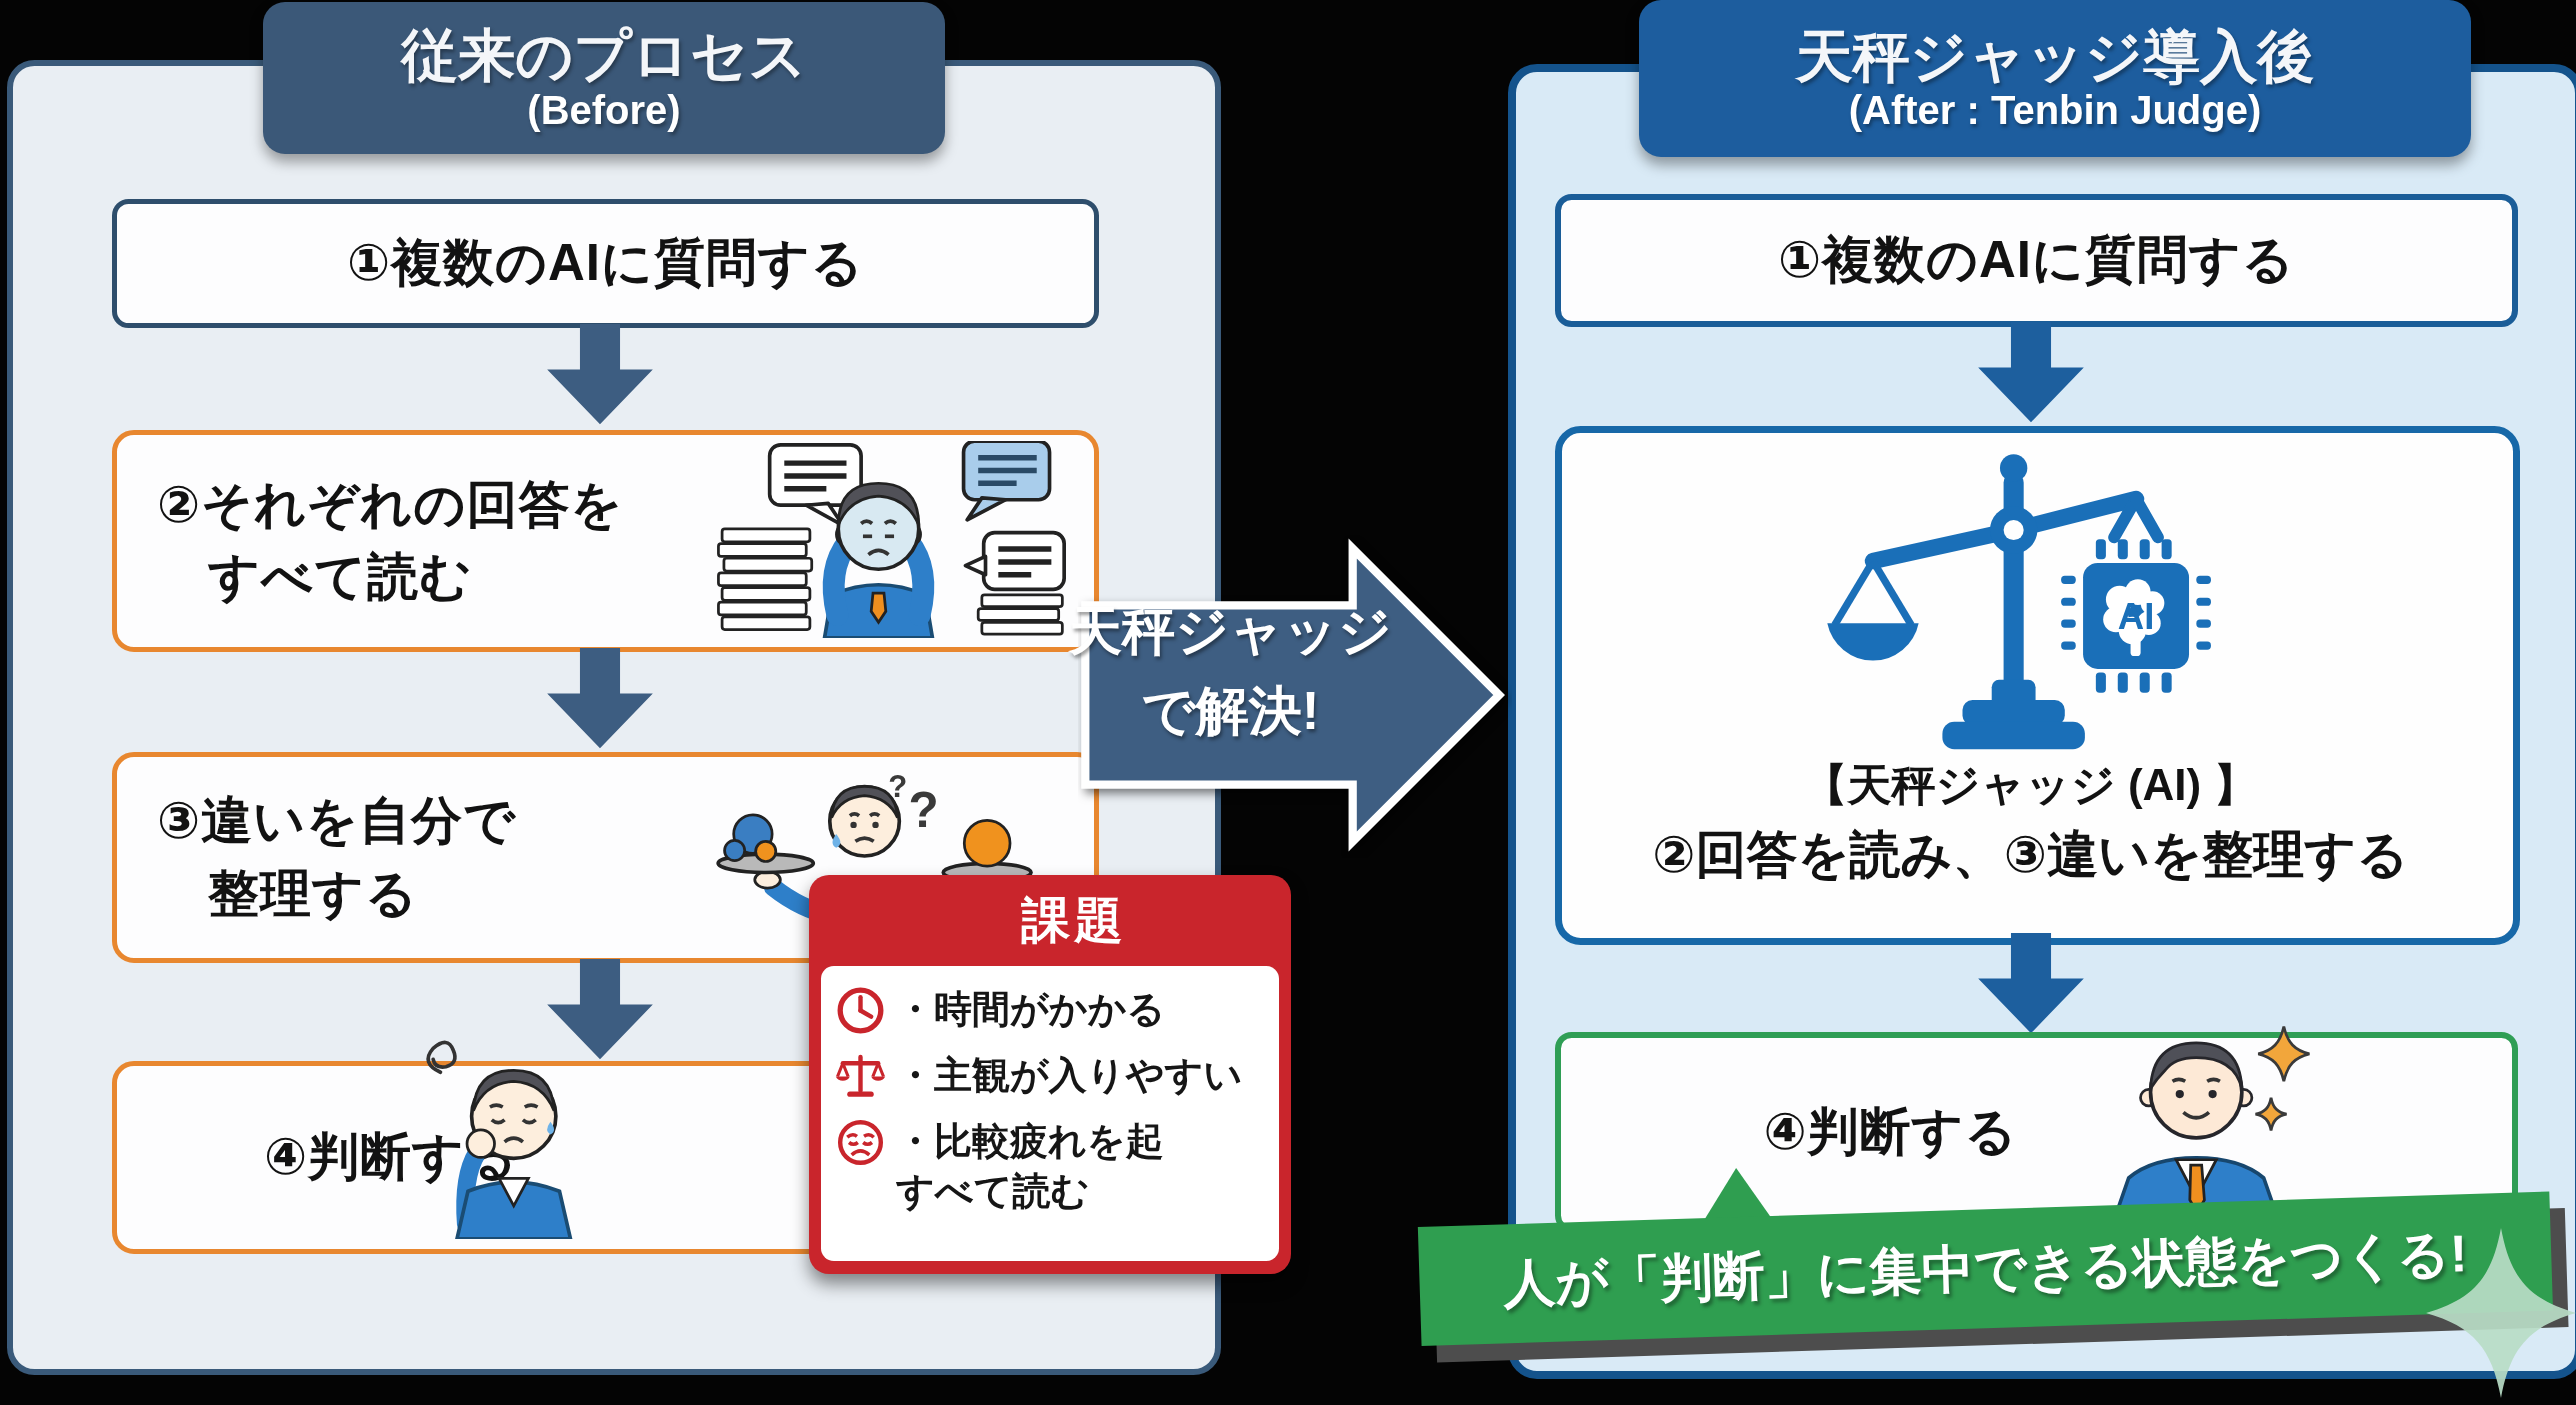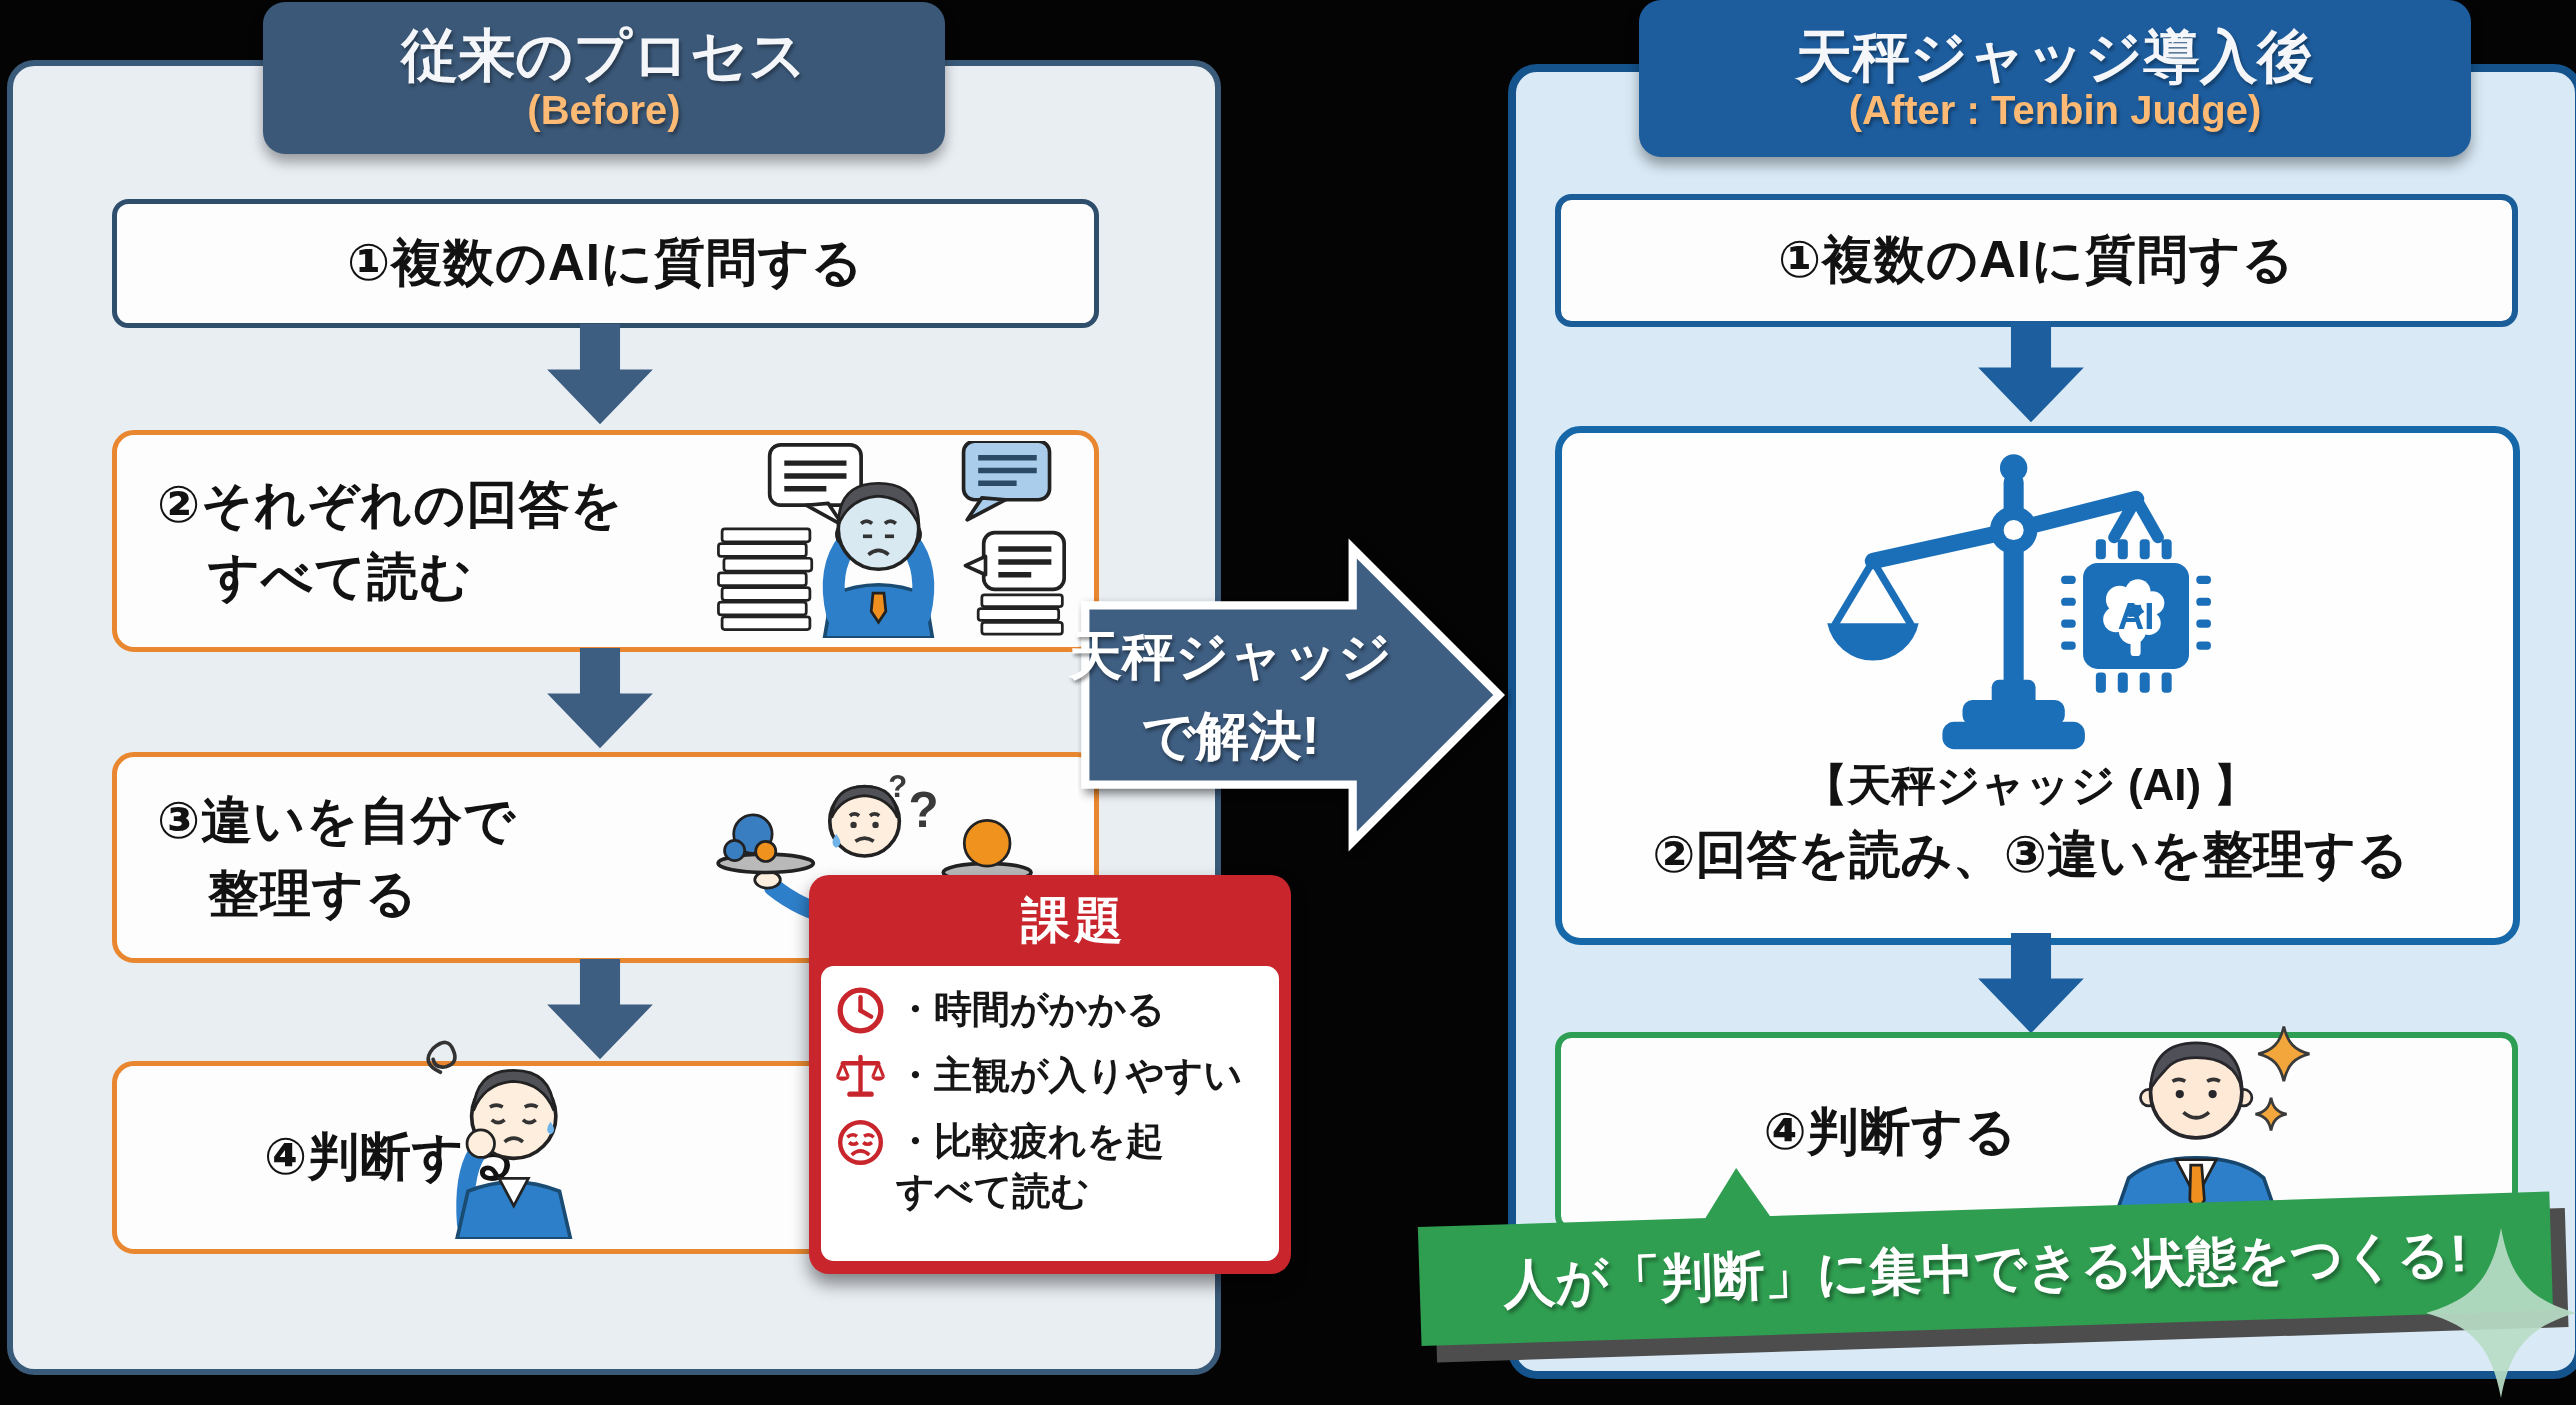--- a/index.html
+++ b/index.html
@@ -12,21 +12,21 @@
   .panel-left{left:7.3px;top:60px;width:1202px;height:1303px;background:#e9eef3;
     border:6.4px solid #3a5a7a;border-radius:27.4px;}
   .panel-right{left:1508px;top:64px;width:1059px;height:1299px;background:#d9eaf6;
     border:8.2px solid #14538c;border-radius:29px;}
   
   .tab{display:flex;flex-direction:column;align-items:center;justify-content:center;
     border-radius:22px;box-shadow:0 7.3px 12.8px rgba(0,0,0,.35);z-index:10;}
   .tab-left{left:263px;top:1.8px;width:682px;height:152px;background:#3b5878;}
   .tab-right{left:1639px;top:0px;width:832px;height:157px;background:#1d5d9e;}
   .tab-title{font-size:57px;font-weight:800;color:#f4f6f9;line-height:1.12;text-shadow:1.8px 2.7px 3.7px rgba(0,0,0,.35);}
-  .tab-sub{font-size:40px;font-weight:800;color:#fdba74;line-height:1.1;text-shadow:1.8px 2.7px 3.7px rgba(0,0,0,.35);}
+  .tab-sub{font-size:40px;font-weight:800;color:#ffffff;line-height:1.1;text-shadow:1.8px 2.7px 3.7px rgba(0,0,0,.35);}
   
   .stepbox{background:#fdfdfe;border-radius:16.5px;display:flex;align-items:center;}
   .navy-border{border:5.5px solid #2e4e6c;}
   .orange-border{border:5.5px solid #e8872f;border-radius:22px;}
   .blue-border{border:6.4px solid #1a5d98;}
   .green-border{border:6.4px solid #2f9e55;}
   .step-text{font-size:51px;font-weight:800;line-height:1.42;letter-spacing:0.9px;}
   .center-text{width:100%;text-align:center;}
   .lbox1{left:112px;top:199px;width:977px;height:119px;}
   .lbox2{left:112px;top:430px;width:977px;height:212px;}
@@ -38,21 +38,21 @@
   .rbox2{left:1555px;top:426px;width:951px;height:505px;border:7.3px solid #1768a8;border-radius:25.6px;background:#fefefe;}
   .rbox3{left:1555px;top:1032px;width:951px;height:188px;}
   .rbox3 .step-text{width:659px;text-align:center;}
   
   .down-arrow{width:110px;height:102px;}
   .fill-slate{fill:#3d5d81;}
   .fill-blue{fill:#1d5f9e;}
   
   .mid-arrow-svg{left:1078px;top:532px;width:434px;height:326px;z-index:15;}
   .mid-arrow-text{left:1085px;top:591px;width:291px;height:209px;z-index:16;
-    display:flex;flex-direction:column;align-items:center;justify-content:center;}
+    display:flex;flex-direction:column;align-items:center;}
   .mid-arrow-text div{font-size:53px;font-weight:800;color:#fff;line-height:1.5;white-space:nowrap;
     text-shadow:1.8px 2.7px 3.7px rgba(0,0,0,.4);}
   
   .issues{left:809px;top:875px;width:434px;height:399px;background:#c9252c;border-radius:20px;
     box-shadow:0 9.1px 16.5px rgba(0,0,0,.45);z-index:30;padding-left:48px;}
   .issues-header{height:91px;display:flex;align-items:center;justify-content:center;
     font-size:49px;font-weight:800;color:#fff;letter-spacing:3.7px;}
   .issues-body{position:absolute;left:12px;right:12px;top:91px;bottom:12.8px;background:#fff;
     border-radius:12.8px;padding:18.3px 12.8px;box-sizing:border-box;display:flex;flex-direction:column;gap:12.8px;}
   .issue-row{display:flex;align-items:flex-start;gap:9.1px;}

